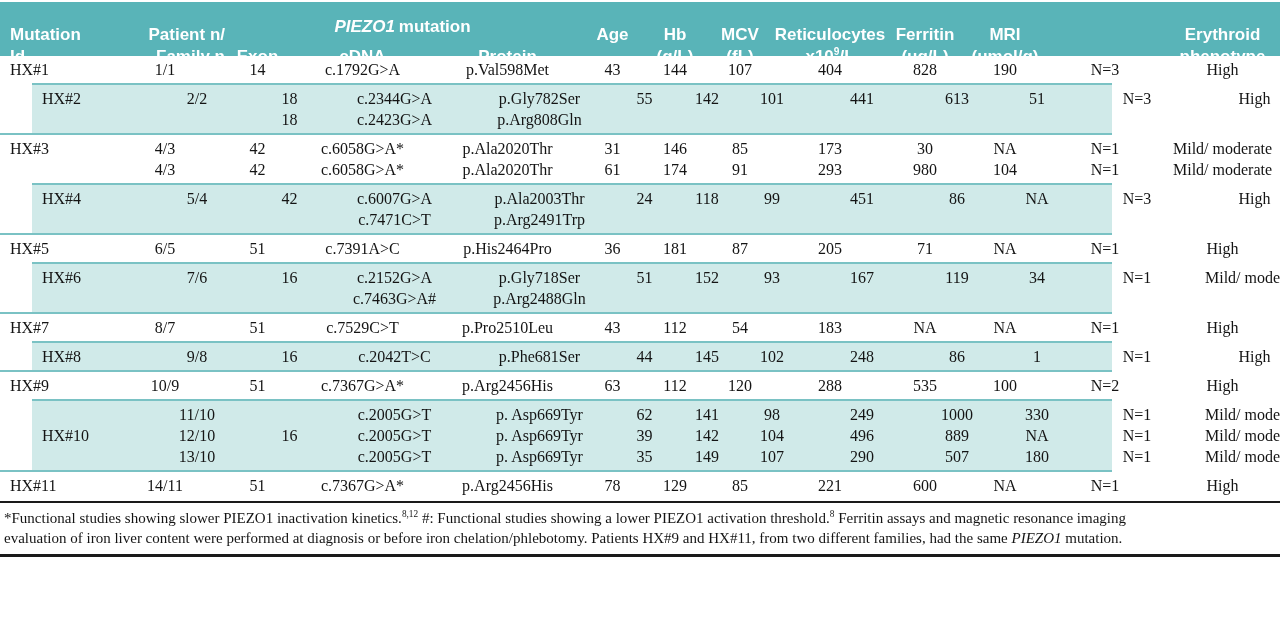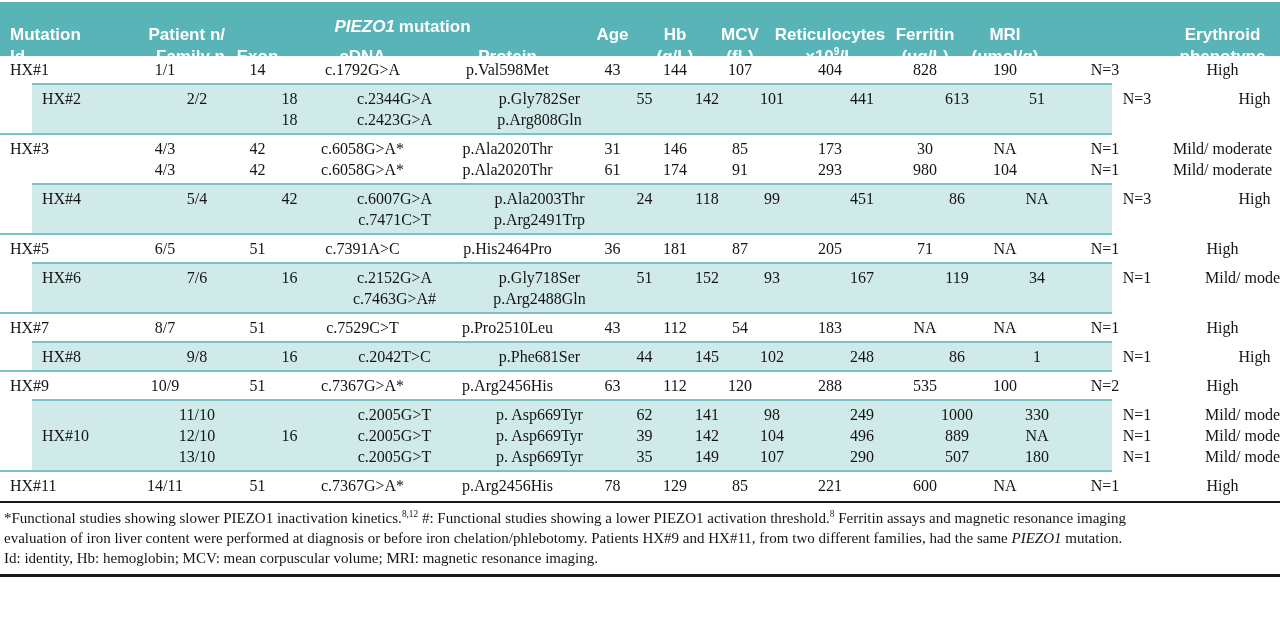--- a/index.html
+++ b/index.html
@@ -404,16 +404,15 @@
           <div class="cell c11">NA</div>
           <div class="cell c12">N=1</div>
           <div class="cell c13">High</div>
         </div>
       </div>
     </div>
 
   <div class="footnotes">
       <div class="fn-line"><span>*Functional studies showing slower PIEZO1 inactivation kinetics.</span><sup>8,12</sup><span> #: Functional studies showing a lower PIEZO1 activation threshold.</span><sup>8</sup><span> Ferritin assays and magnetic resonance imaging</span></div>
       <div class="fn-line"><span>evaluation of iron liver content were performed at diagnosis or before iron chelation/phlebotomy. Patients HX#9 and HX#11, from two different families, had the same </span><i>PIEZO1</i><span> mutation.</span></div>
-      <div class="fn-line"><span>Id: identity, Hb: hemoglobin; MCV: mean corpuscular volume; MRI: magnetic resonance imaging.</span></div>
     </div>
 
 </div>
 
 </body></html>

